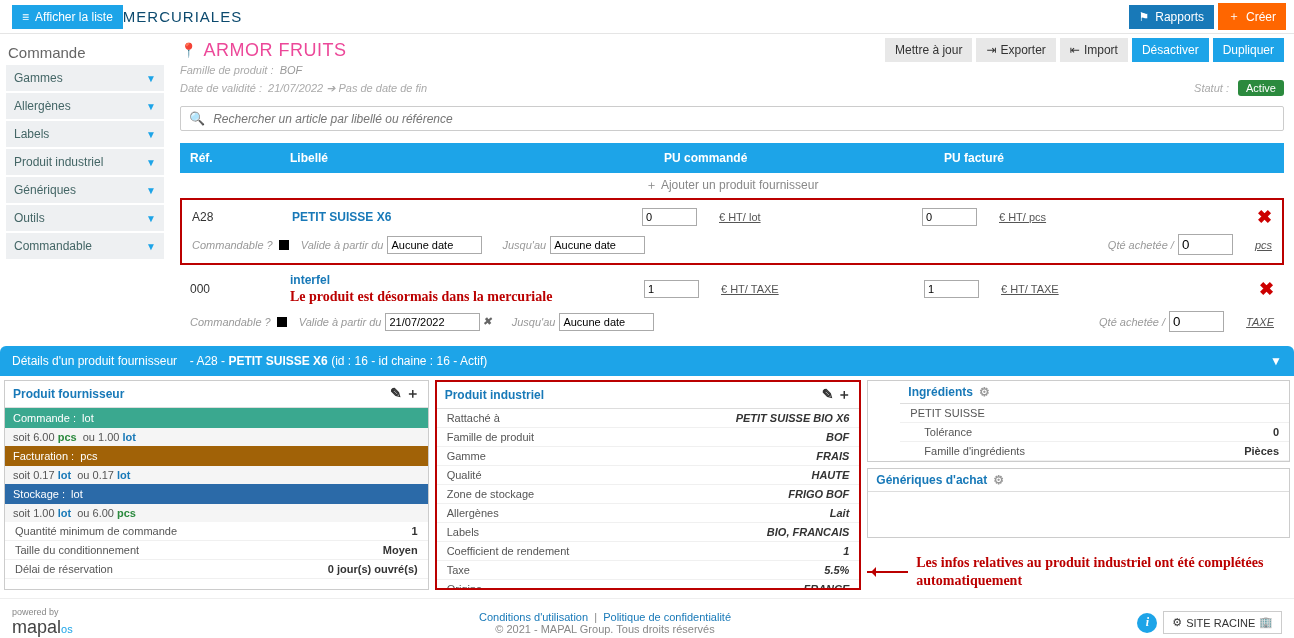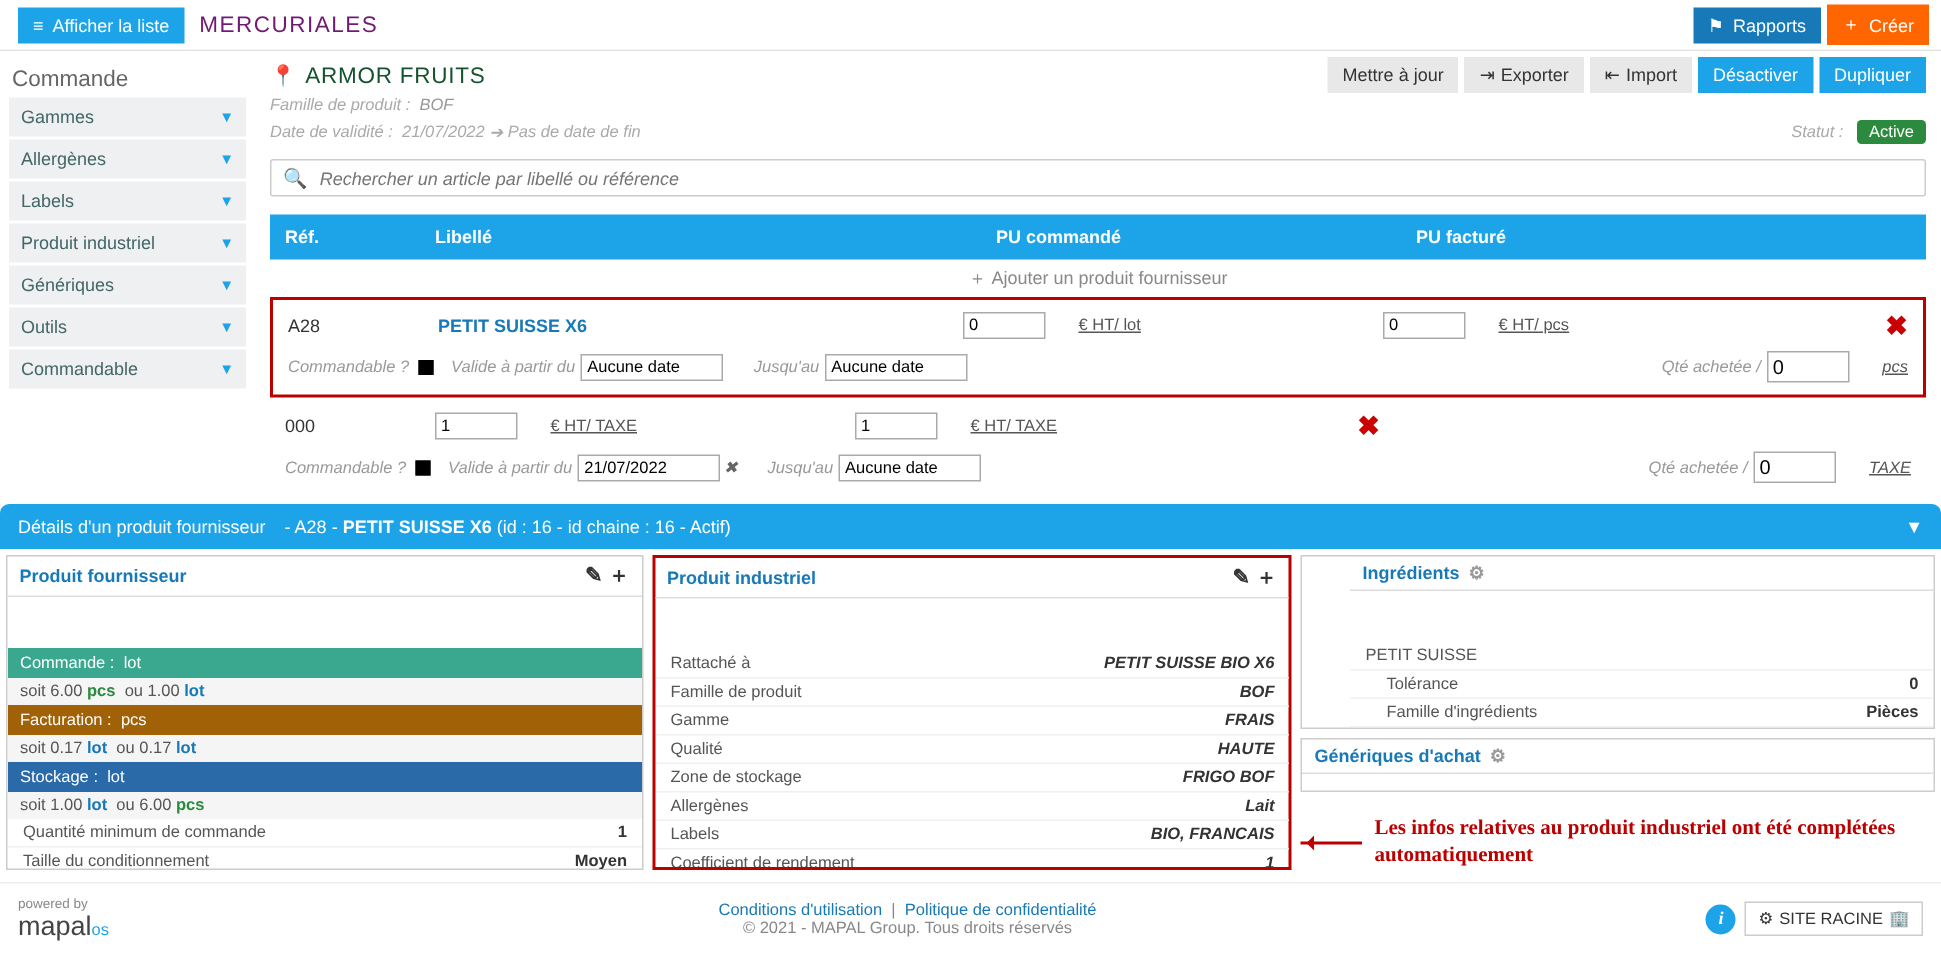--- a/index.html
+++ b/index.html
@@ -3,32 +3,32 @@
 <meta charset="utf-8">
 <style>
 * { box-sizing: border-box; margin: 0; padding: 0; font-family: Arial, Helvetica, sans-serif; }
 body { background: #fff; font-size: 12px; color: #333; }
 .topbar { display: flex; align-items: center; height: 34px; background: #fff; border-bottom: 1px solid #e5e5e5; padding: 0 8px; }
 .btn { display: inline-flex; align-items: center; padding: 5px 10px; font-size: 12px; cursor: pointer; border: none; }
 .btn-blue { background: #1da4e8; color: #fff; }
 .btn-orange { background: #ff6600; color: #fff; }
 .btn-gray { background: #e8e8e8; color: #333; }
 .btn-darkblue { background: #1879b8; color: #fff; }
-.topbar .title { margin-left: 10px; color: #701a75; font-size: 15px; letter-spacing: 1px; }
+.topbar .title { color: #0c4a6e; font-size: 15px; letter-spacing: 1px; }
 .topbar .spacer { flex: 1; }
 .topbar .btn { margin-left: 4px; }
 .main { display: flex; }
 .sidebar { width: 170px; background: #fff; padding: 6px 6px 0 6px; }
 .sidebar h3 { font-size: 15px; color: #666; font-weight: normal; padding: 4px 2px; }
 .filter-row { display: flex; justify-content: space-between; align-items: center; background: #eef0f2; padding: 6px 8px; margin-bottom: 2px; cursor: pointer; color: #466; font-size: 12px; }
 .filter-row .drop { color: #1da4e8; font-size: 10px; }
 .content { flex: 1; padding: 4px 10px 0 10px; }
 .header-row { display: flex; align-items: center; }
 .header-row .loc-icon { color: #888; margin-right: 6px; font-size: 14px; }
-.header-row h2 { font-size: 15px; color: #14532d; font-weight: normal; letter-spacing: 0.5px; }
+.header-row h2 { font-size: 18px; color: #ec4899; font-weight: normal; letter-spacing: 0.5px; }
 .header-row .actions { margin-left: auto; display: flex; }
 .header-row .actions .btn { margin-left: 4px; }
 .meta-row { color: #aaa; font-style: italic; font-size: 11px; padding: 2px 0; }
 .meta-row .val { color: #999; }
 .status-row { display:flex; align-items:center; color:#aaa; font-style:italic; font-size:11px; padding:2px 0 6px 0;}
 .status-badge { background:#2b8a3e; color:#fff; padding:2px 8px; border-radius:3px; font-style:normal; font-size:11px; margin-left:auto; }
 .search-box { display:flex; align-items:center; border:1px solid #ccc; border-radius:2px; padding:4px 8px; margin:4px 0 6px 0;}
 .search-box input { flex:1; border:none; outline:none; font-size:12px; font-style:italic; color:#888;}
 .search-icon { color:#888; margin-right:8px; font-size:13px;}
 .table-head { display:flex; background:#1da4e8; color:#fff; font-weight:bold;margin-top:12px; }
@@ -45,21 +45,21 @@
 .date-in { width:95px; border:1px solid #aaa; padding:2px 3px; font-size:11px;}
 .units { font-size:11px; color:#555; margin-left:22px;text-decoration:underline;}
 .del-x { color:#c00; font-weight:bold; font-size:18px; cursor:pointer;}
 .sub-row { display:flex; align-items:center; padding:2px 10px 6px 10px; color:#999; font-style:italic; font-size:11px;}
 .sub-row .lbl { margin-right:4px;}
 .sub-row .chk-box { width:10px; height:10px; border:2px solid #000; background:#000; display:inline-block; margin-left:2px; margin-right:12px;}
 .annotation { color:#b00; font-weight:bold; font-size:14px; font-family:Georgia,serif;}
 .detail-bar { background:#1da4e8; color:#fff; padding:8px 12px; display:flex; align-items:center; border-radius:6px 6px 0 0; margin-top:8px;}
 .detail-bar .sub { margin-left:6px; font-weight:normal;}
 .panels { display:flex; gap:6px; padding:4px;}
-.panel { border:1px solid #ccc; flex:1; display:flex; flex-direction:column; max-height:210px;gap:34px;}
+.panel { border:1px solid #ccc; flex:1; display:flex; flex-direction:column; max-height:210px;}
 .panel-head { display:flex; align-items:center; padding:4px 8px; color:#1879b8; font-weight:bold; border-bottom:1px solid #ddd;}
 .panel-head .icons { margin-left:auto; color:#333; font-size:14px;}
 .panel-head .gear { color:#999; margin-left:6px;}
 .panel-body { overflow-y:auto; font-size:11px;}
 .kv { display:flex; justify-content:space-between; padding:3px 10px; border-bottom:1px solid #f0f0f0;}
 .kv .k { color:#555;}
 .kv .v { color:#333; font-weight:bold;}
 .bar-cmd { background:#3aa88f; color:#fff; padding:4px 8px; font-size:11px;}
 .bar-fac { background:#a16207; color:#fff; padding:4px 8px; font-size:11px;}
 .bar-stk { background:#2b6aa8; color:#fff; padding:4px 8px; font-size:11px;}
@@ -200,20 +200,24 @@
         <input class="date-in" value="Aucune date" style="">
         <span style="flex:1"></span>
         <span class="lbl">Qté achetée /</span>
         <input type="text" style="width: 55px; border: 1px solid rgb(170, 170, 170); padding: 2px 3px;" value="0">
         <span class="units">pcs</span>
       </div>
     </div>
 
     <div class="prod-row">
       <div class="col-ref">000</div>
+      <div class="col-lib">
+        <a href="#">interfel</a>
+        <div class="annotation" style="margin-top:2px;">Le produit est désormais dans la mercuriale</div>
+      </div>
       <div class="col-pu1"><input type="text" value="1" style=""><span class="units">€ HT/ TAXE</span></div>
       <div class="col-pu2" style="display:flex;align-items:center;">
           <input type="text" value="1" style="">
           <span class="units">€ HT/ TAXE</span>
           <span style="flex:1"></span>
           <span class="del-x">✖</span>
         </div>
     </div>
     <div class="sub-row">
       <span class="lbl">Commandable ?</span>

